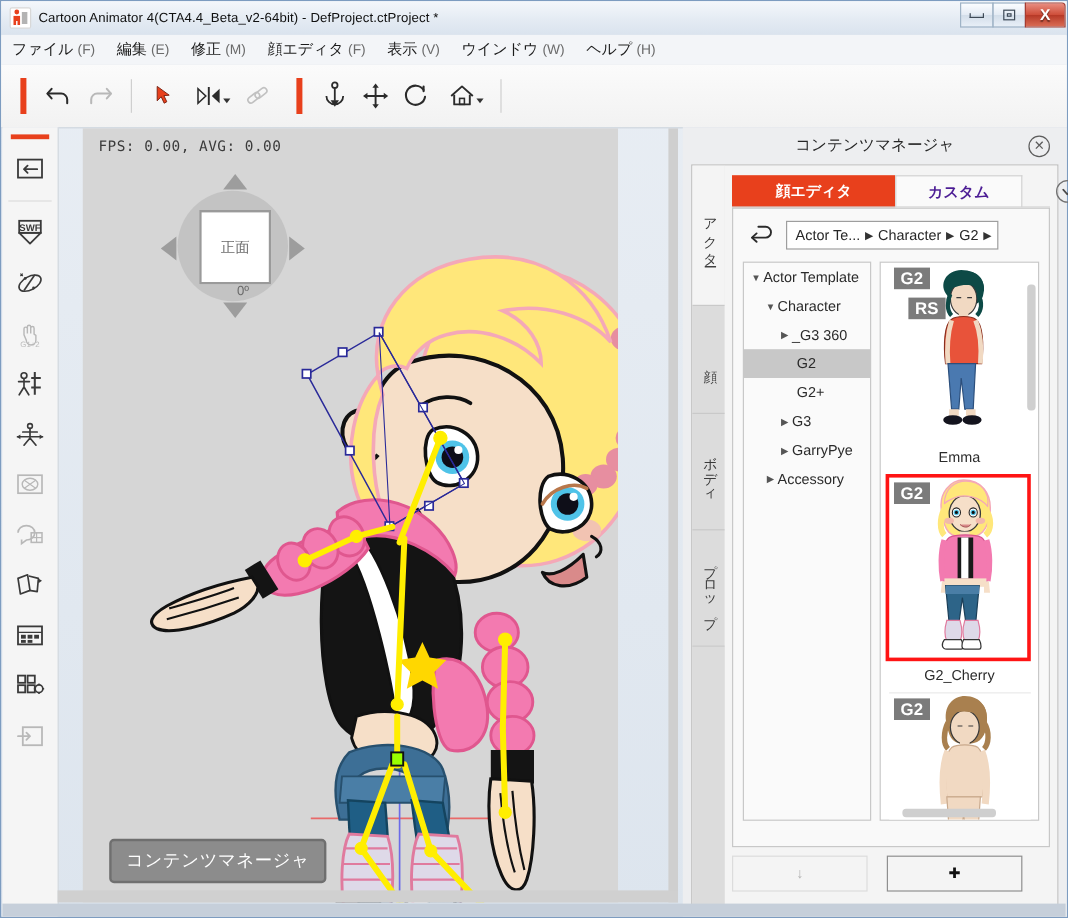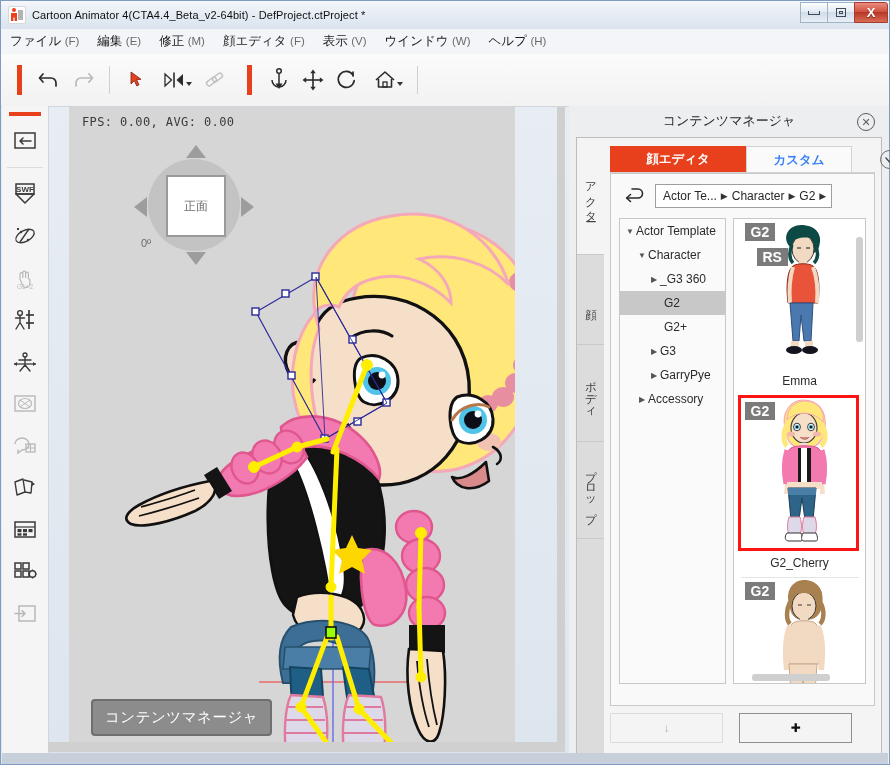--- a/index.html
+++ b/index.html
@@ -69,21 +69,21 @@
   .viewport{position:absolute;left:47px;top:106px;width:446px;height:645px;
             background:#d6d6d6;overflow:hidden;margin-left:21px;}
   .fps{position:absolute;left:13px;top:8px;font-family:"DejaVu Sans Mono","Liberation Mono",monospace;
        font-size:12px;color:#3b3b3b;letter-spacing:.4px;}
   .compass{position:absolute;left:65px;top:38px;width:120px;height:120px;}
   .compass .ring{position:absolute;left:14px;top:14px;width:92px;height:92px;border-radius:50%;
                  background:#c0c0c0;opacity:.85;}
   .compass .face{position:absolute;left:32px;top:30px;width:56px;height:58px;background:#fff;
                  border:2px solid #9a9a9a;display:flex;align-items:center;justify-content:center;
                  font-size:12px;color:#6d6d6d;}
-  .compass .deg{position:absolute;left:7px;right:0;top:92px;font-size:11px;color:#6b6b6b;}
+  .compass .deg{position:absolute;left:17px;right:0;top:92px;text-align:center;font-size:11px;color:#6b6b6b;}
   .tri{position:absolute;width:0;height:0;}
   .tri.up{left:52px;top:0;border-left:10px solid transparent;border-right:10px solid transparent;border-bottom:13px solid #9d9d9d;}
   .tri.down{left:52px;top:107px;border-left:10px solid transparent;border-right:10px solid transparent;border-top:13px solid #9d9d9d;}
   .tri.left{left:0;top:52px;border-top:10px solid transparent;border-bottom:10px solid transparent;border-right:13px solid #9d9d9d;}
   .tri.right{left:107px;top:52px;border-top:10px solid transparent;border-bottom:10px solid transparent;border-left:13px solid #9d9d9d;}
   .mode-badge{position:absolute;left:22px;bottom:16px;padding:7px 12px;background:#8c8c8c;
               border:2px solid #6f6f6f;border-radius:4px;color:#fff;font-size:14.5px;letter-spacing:.5px;}
   .vp-hscroll{position:absolute;left:47px;top:741px;width:517px;height:10px;background:#d0d0d0;}
   .vp-vscroll{position:absolute;left:556px;top:106px;width:8px;height:645px;background:#cfcfcf;}
   .stage-svg{position:absolute;left:0;top:0;}
@@ -108,21 +108,21 @@
   .vtab.t2{height:90px;}
   .vtab.t3{height:97px;}
   .vtab.t4{height:97px;}
   .vtab-rest{position:absolute;left:0;top:401px;width:27px;height:217px;background:#dcdcdc;}
 
   .cm-main{position:absolute;left:27px;top:0;right:0;bottom:0;background:#f4f4f4;}
   .tabrow{position:absolute;left:6px;top:8px;width:265px;height:27px;display:flex;}
   .ttab{flex:0 0 auto;display:flex;align-items:center;justify-content:center;font-size:12.5px;
         box-sizing:border-box;}
   .ttab.tpl{width:136px;background:#e8401c;color:#fff;font-weight:bold;}
-  .ttab.cus{width:106px;background:#fafafa;color:#3b82f6;font-weight:bold;
+  .ttab.cus{width:106px;background:#fafafa;color:#4c1d95;font-weight:bold;
             border:1px solid #d2d2d2;border-bottom:none;}
   .tab-chev{position:absolute;left:276px;top:12px;width:17px;height:17px;border:1.3px solid #707070;
             border-radius:50%;display:flex;align-items:center;justify-content:center;}
   .tabline{position:absolute;left:6px;top:34px;width:265px;height:1px;background:#d2d2d2;}
 
   .cm-inner{position:absolute;left:6px;top:35px;width:265px;height:533px;background:#f9f9f9;
             border:1px solid #c8c8c8;box-sizing:border-box;}
   .crumbrow{position:absolute;left:0;top:0;width:263px;height:44px;display:flex;align-items:center;}
   .back-btn{width:38px;height:30px;margin-left:6px;display:flex;align-items:center;justify-content:center;flex:0 0 auto;}
   .crumb{height:24px;border:1px solid #9e9e9e;background:#fff;display:flex;align-items:center;

